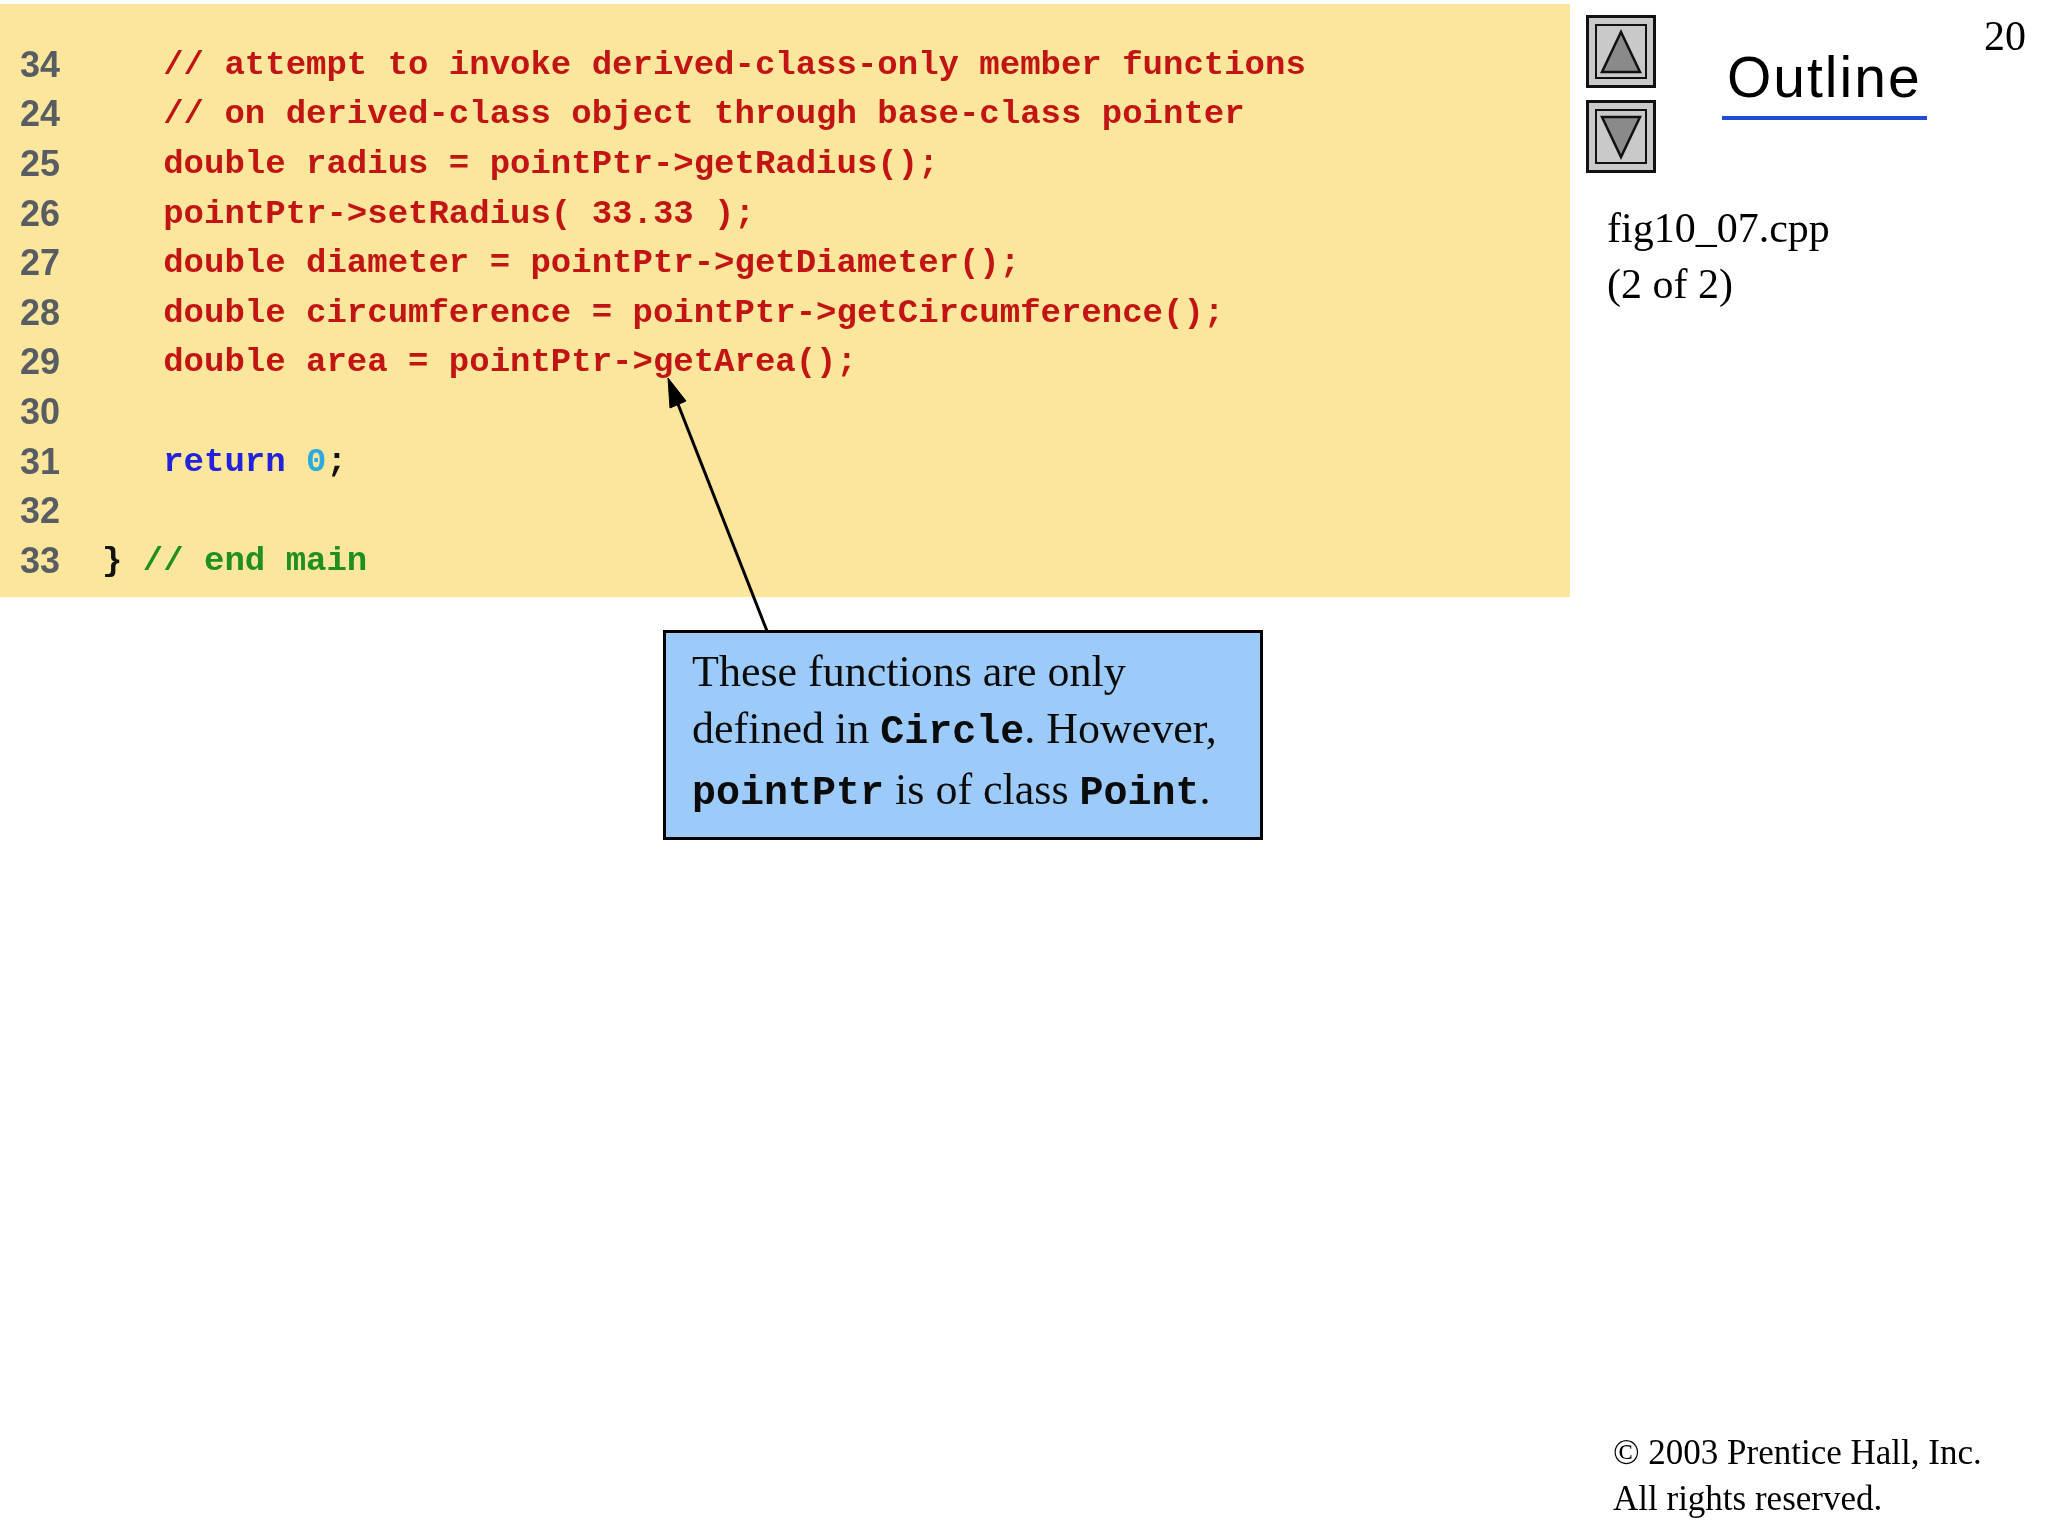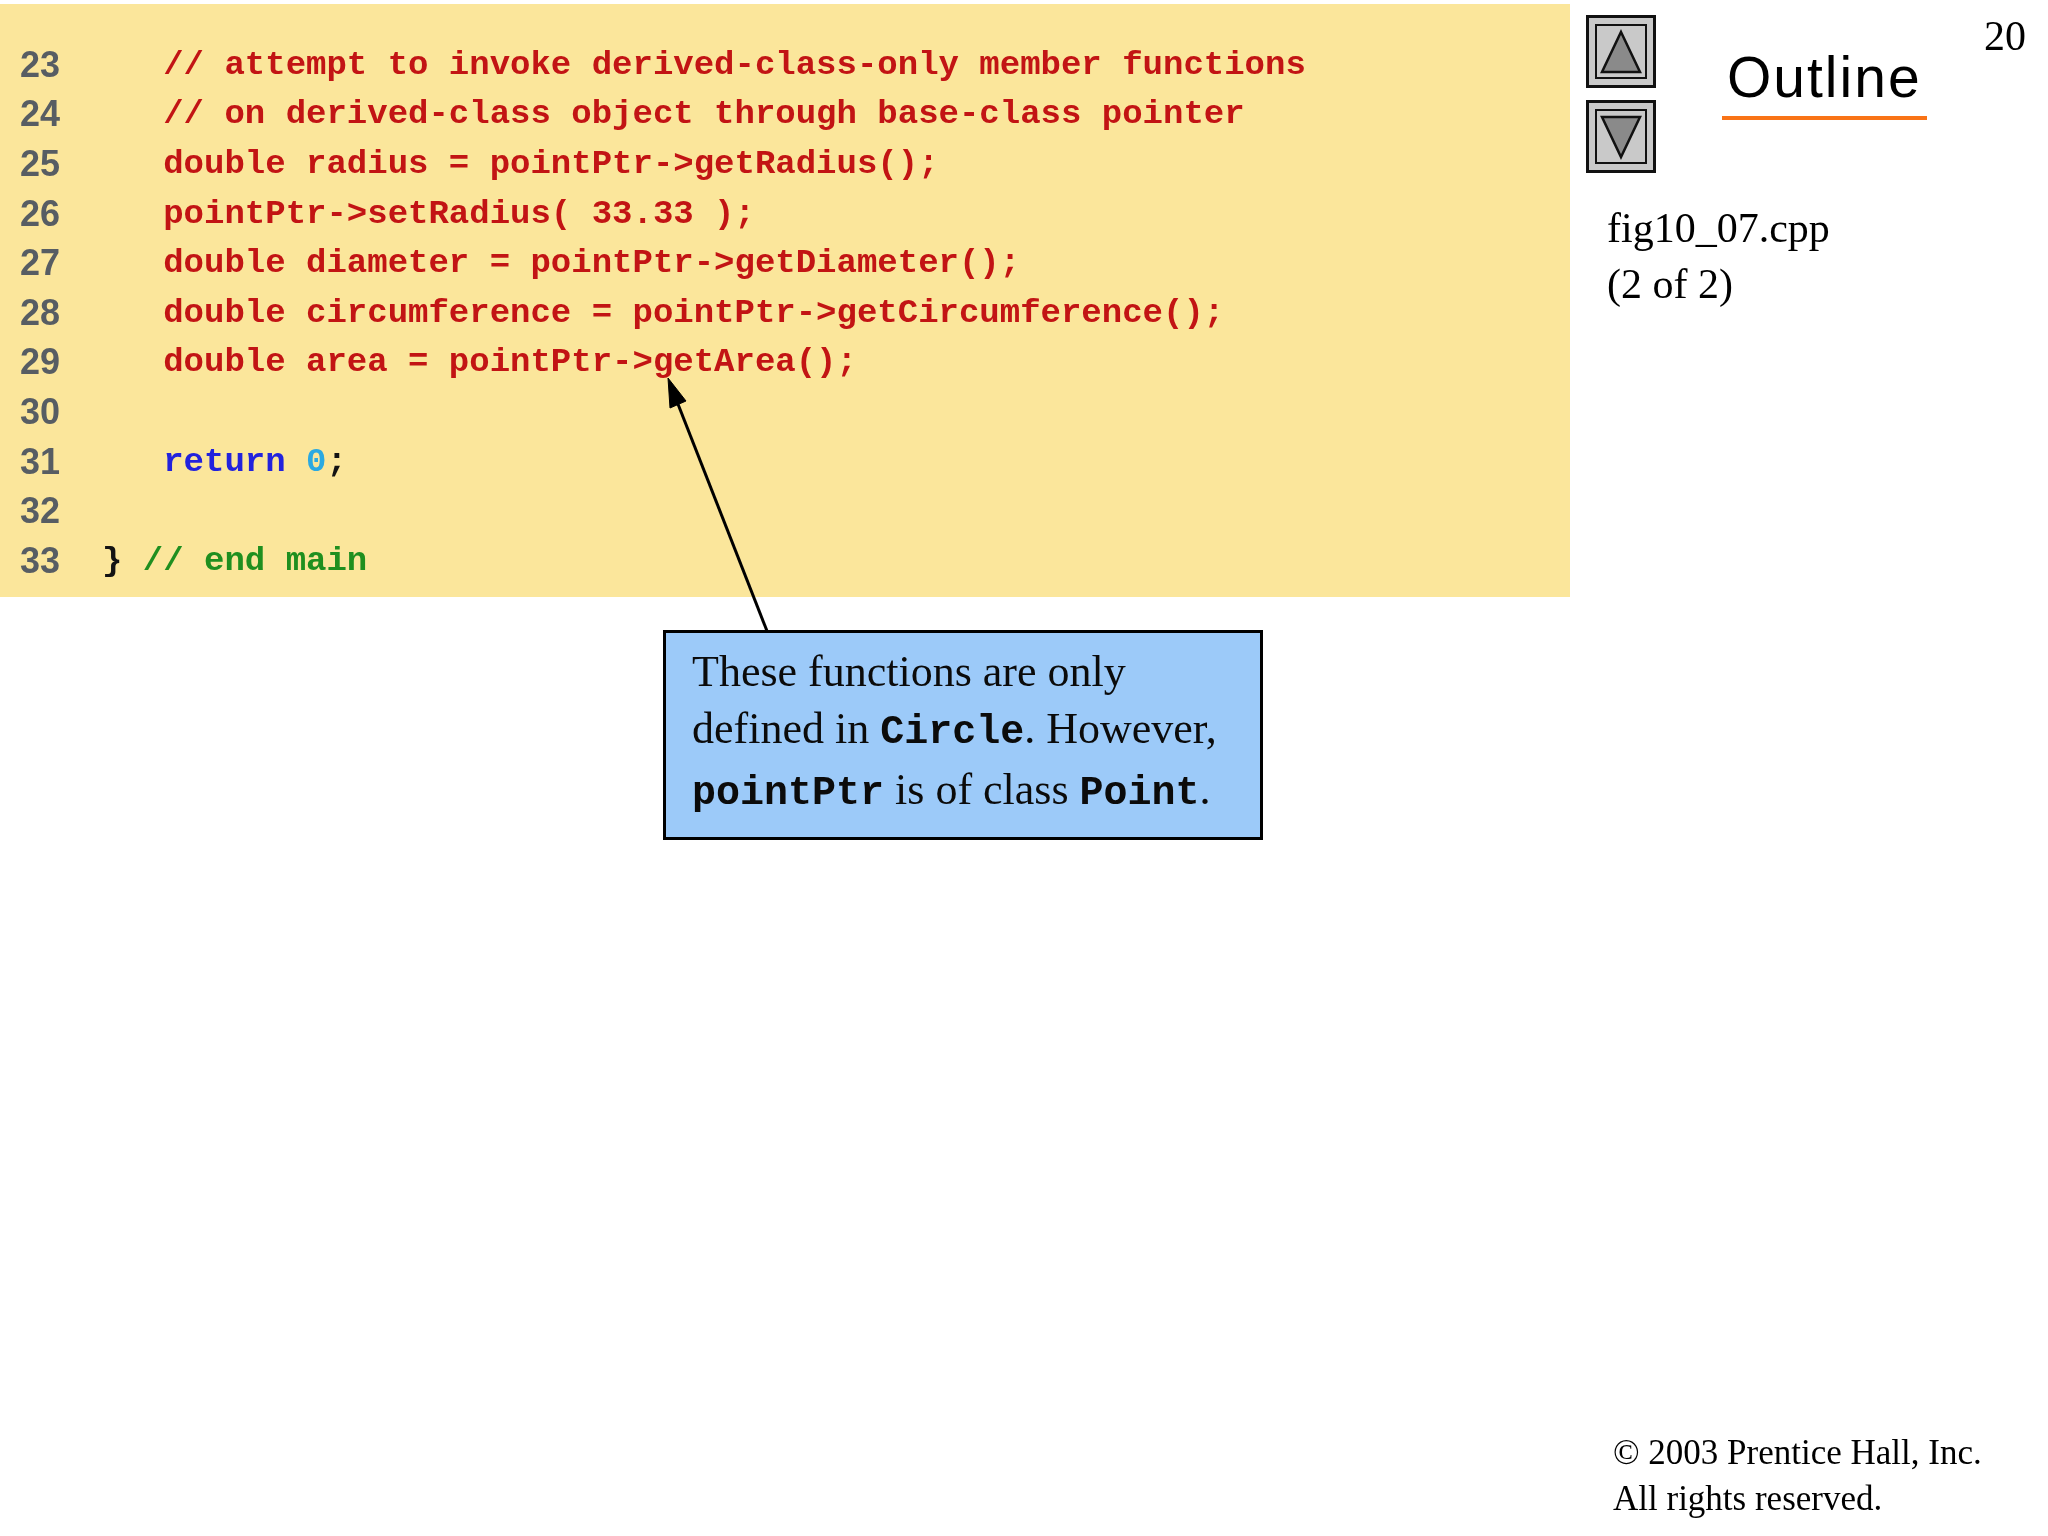--- a/index.html
+++ b/index.html
@@ -82,21 +82,21 @@
   }
   .nav-btn svg{display:block;}
   .btn-up{top:15px;}
   .btn-down{top:100px;}
 
   .outline-title{
     position:absolute;left:1722px;top:44px;
     font-family:"Liberation Sans", sans-serif;
     font-size:57px;font-weight:normal;
     letter-spacing:2px;color:#000000;
-    border-bottom:4px solid #f97316;
+    border-bottom:4px solid #1d4ed8;
     padding:0 5px 6px 5px;
   }
   .page-number{
     position:absolute;right:22px;top:12px;
     font-family:"Liberation Serif", serif;
     font-size:42px;color:#000000;
   }
   .figure-caption{
     position:absolute;left:1607px;top:200px;
     font-family:"Liberation Serif", serif;
@@ -111,21 +111,21 @@
     font-size:35px;line-height:46px;color:#000000;
   }
 </style>
 </head>
 <body>
 
 <div class="page">
 
   <div class="code-panel">
     <div class="code-lines" id="code-lines">
-        <div class="code-line"><span class="line-num">23</span><span class="line-text"><span class="seg-red">   // attempt to invoke derived-class-only member functions</span></span></div>
+        <div class="code-line"><span class="line-num">34</span><span class="line-text"><span class="seg-red">   // attempt to invoke derived-class-only member functions</span></span></div>
         <div class="code-line"><span class="line-num">24</span><span class="line-text"><span class="seg-red">   // on derived-class object through base-class pointer</span></span></div>
         <div class="code-line"><span class="line-num">25</span><span class="line-text"><span class="seg-red">   double radius = pointPtr-&gt;getRadius();</span></span></div>
         <div class="code-line"><span class="line-num">26</span><span class="line-text"><span class="seg-red">   pointPtr-&gt;setRadius( 33.33 );</span></span></div>
         <div class="code-line"><span class="line-num">27</span><span class="line-text"><span class="seg-red">   double diameter = pointPtr-&gt;getDiameter();</span></span></div>
         <div class="code-line"><span class="line-num">28</span><span class="line-text"><span class="seg-red">   double circumference = pointPtr-&gt;getCircumference();</span></span></div>
         <div class="code-line"><span class="line-num">29</span><span class="line-text"><span class="seg-red">   double area = pointPtr-&gt;getArea();</span></span></div>
         <div class="code-line"><span class="line-num">30</span><span class="line-text"></span></div>
         <div class="code-line"><span class="line-num">31</span><span class="line-text"><span class="seg-plain">   </span><span class="seg-keyword">return</span><span class="seg-plain"> </span><span class="seg-value">0</span><span class="seg-plain">;</span></span></div>
         <div class="code-line"><span class="line-num">32</span><span class="line-text"></span></div>
         <div class="code-line"><span class="line-num">33</span><span class="line-text"><span class="seg-plain">} </span><span class="seg-comment">// end main</span></span></div>

